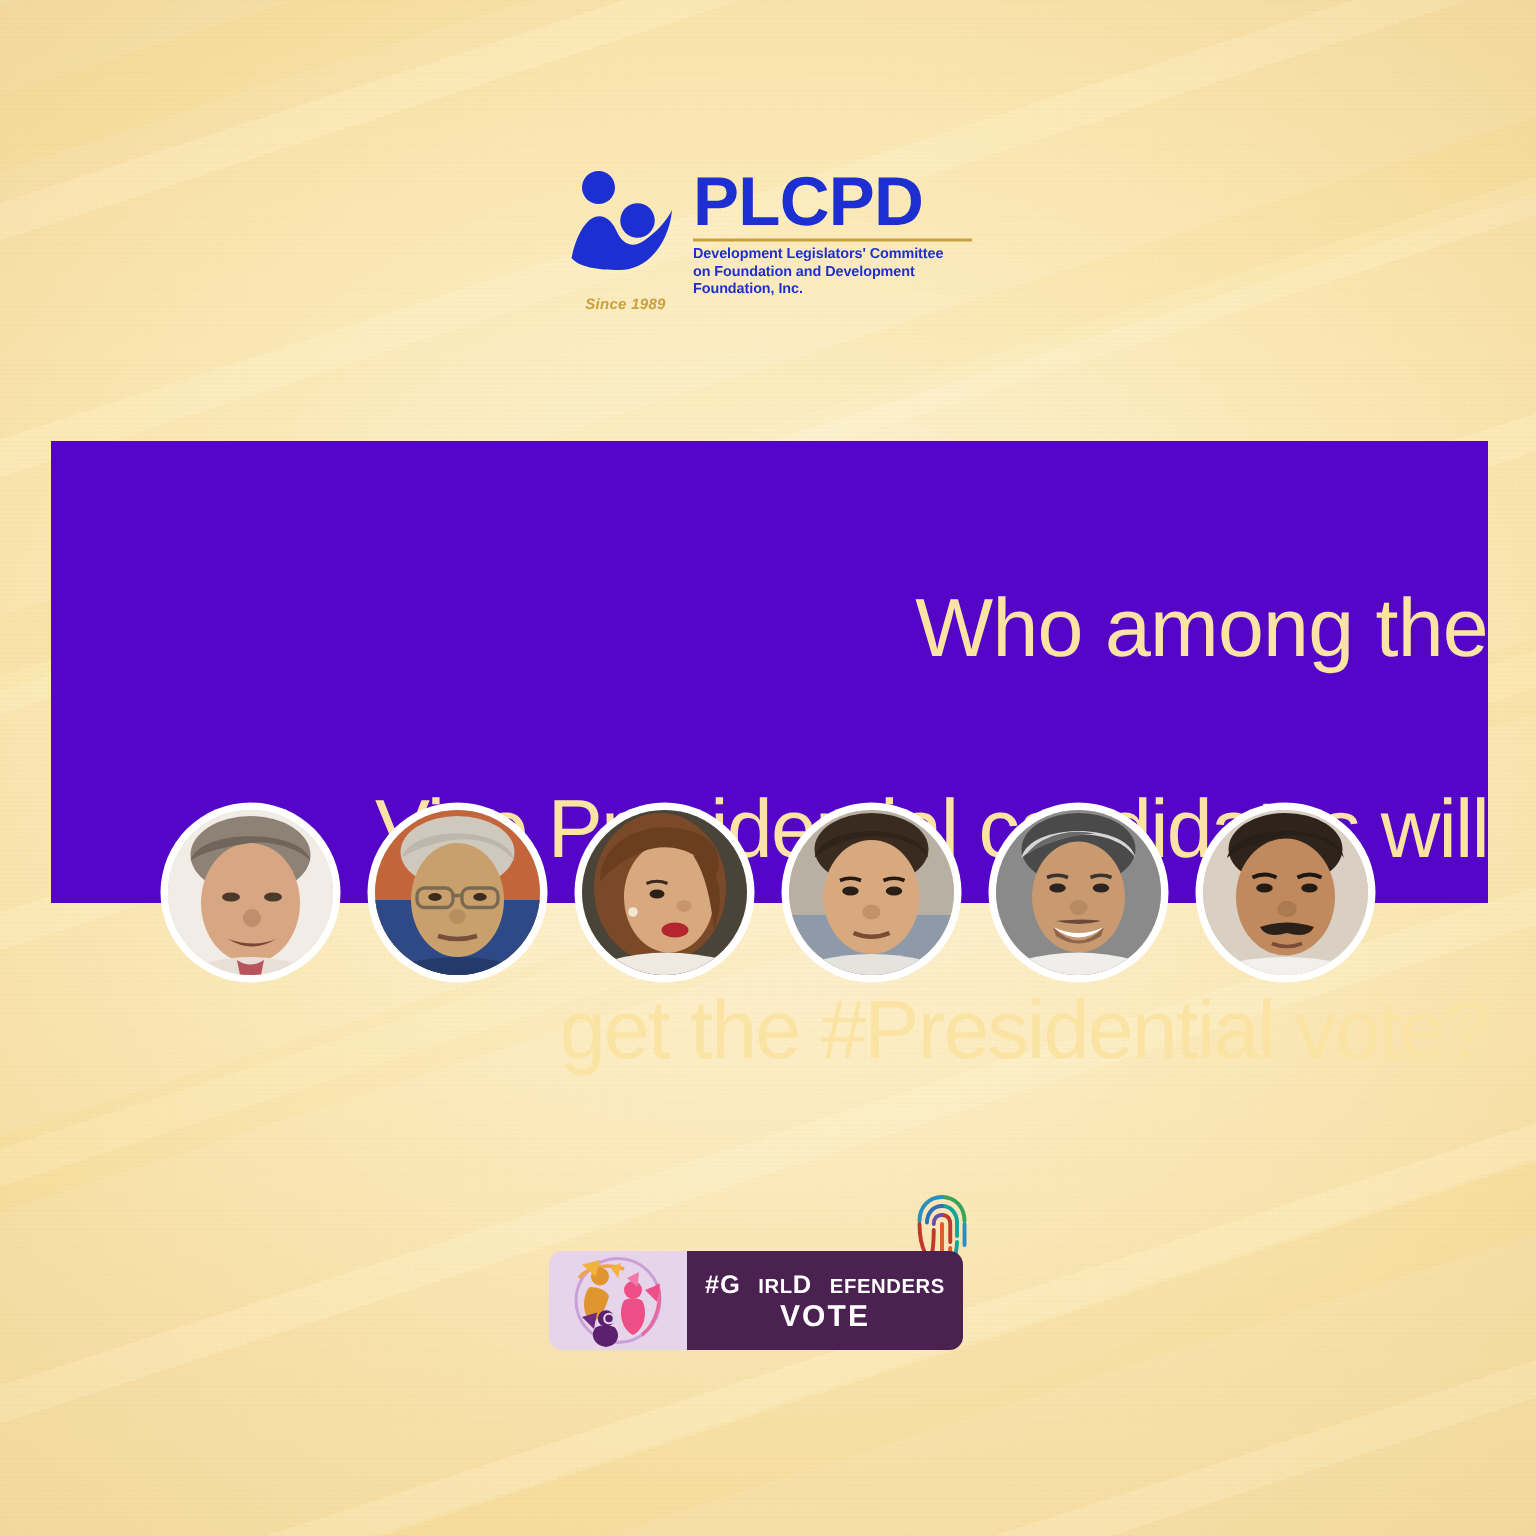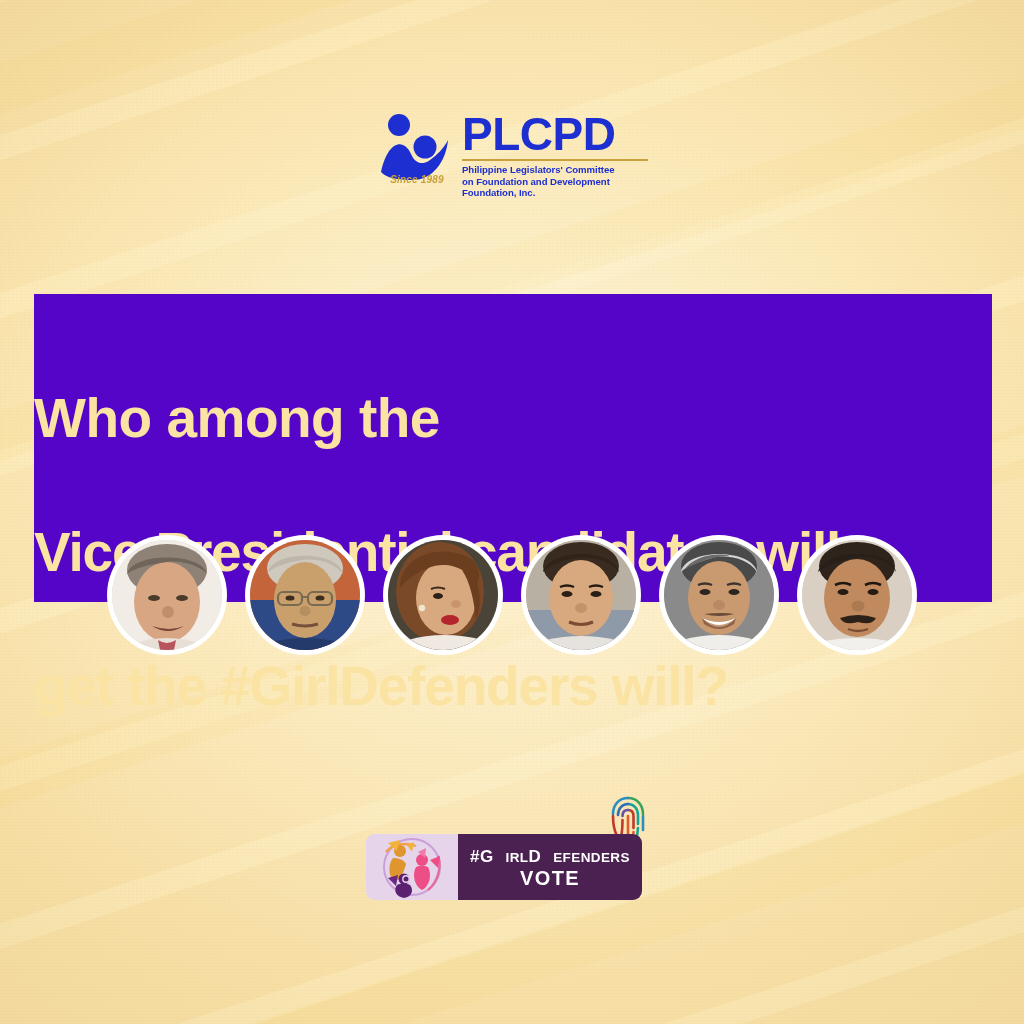--- a/index.html
+++ b/index.html
@@ -84,21 +84,21 @@
   .plcpd-mark {
     position: relative;
     width: 74px;
     height: 86px;
     flex: 0 0 auto;
   }
   .plcpd-mark svg { display:block; }
   .plcpd-since {
     position: absolute;
     left: 0px;
-    top: 64px;
+    top: 88px;
     width: 78px;
     text-align: center;
     font-size: 10px;
     font-weight: bold;
     font-style: italic;
     letter-spacing: .2px;
     color: #c8a13c;
     font-family: "Liberation Sans", sans-serif;
   }
   .plcpd-right {
@@ -136,24 +136,24 @@
     top: 294px;
     width: 958px;
     height: 308px;
     background: #5405c8;
   }
   .headline {
     position: absolute;
     left: 34px;
     top: 318px;
     width: 958px;
-    text-align: left;
+    text-align: right;
     color: #fae3a3;
     font-family: "Liberation Sans", sans-serif;
-    font-weight: bold;
+    font-weight: normal;
     font-size: 55px;
     line-height: 67px;
     letter-spacing: -0.5px;
     white-space: pre-line;
   }
   .headline .hl-line { display: block; }
   .headline .hl-tight { letter-spacing: -1.2px; }
 
   
   .candidates {
@@ -267,32 +267,32 @@
         <circle cx="47" cy="37" r="11.5" fill="#1d2fd0"></circle>
         <path d="M3 62 C10 30, 26 28, 33 44 C37 53, 44 56, 52 50 C59 45, 66 38, 70 30 C68 52, 54 70, 35 70 C20 70, 8 68, 3 62 Z" fill="#1d2fd0"></path>
       </svg>
       <div class="plcpd-since">Since 1989</div>
     </div>
 
     <div class="plcpd-right">
       <div class="plcpd-word">PLCPD</div>
       <div class="plcpd-rule"></div>
       <div class="plcpd-sub">
-        <div>Philippine Legislators' Committee</div>
+        <div>Development Legislators' Committee</div>
         <div>on Foundation and Development</div>
         <div>Foundation, Inc.</div>
       </div>
     </div>
   </div>
 
   <div class="banner"></div>
   <div class="headline">
     <span class="hl-line">Who among the</span>
     <span class="hl-line hl-tight">Vice Presidential candidates will</span>
-    <span class="hl-line hl-tight">get the #GirlDefenders will?</span>
+    <span class="hl-line hl-tight">get the #Presidential vote?</span>
   </div>
 
   <div class="candidates">
 
     <div class="cand">
       <svg class="face" viewBox="0 0 110 110" xmlns="http://www.w3.org/2000/svg">
         <rect width="110" height="110" fill="#f2ece6"></rect>
         <ellipse cx="55" cy="30" rx="40" ry="26" fill="#8e8277"></ellipse>
         <ellipse cx="55" cy="62" rx="33" ry="40" fill="#d8a683"></ellipse>
         <path d="M15 34 C20 12, 90 12, 95 34 C88 26, 70 20, 55 22 C40 24, 22 28, 15 34 Z" fill="#6f655b"></path>

